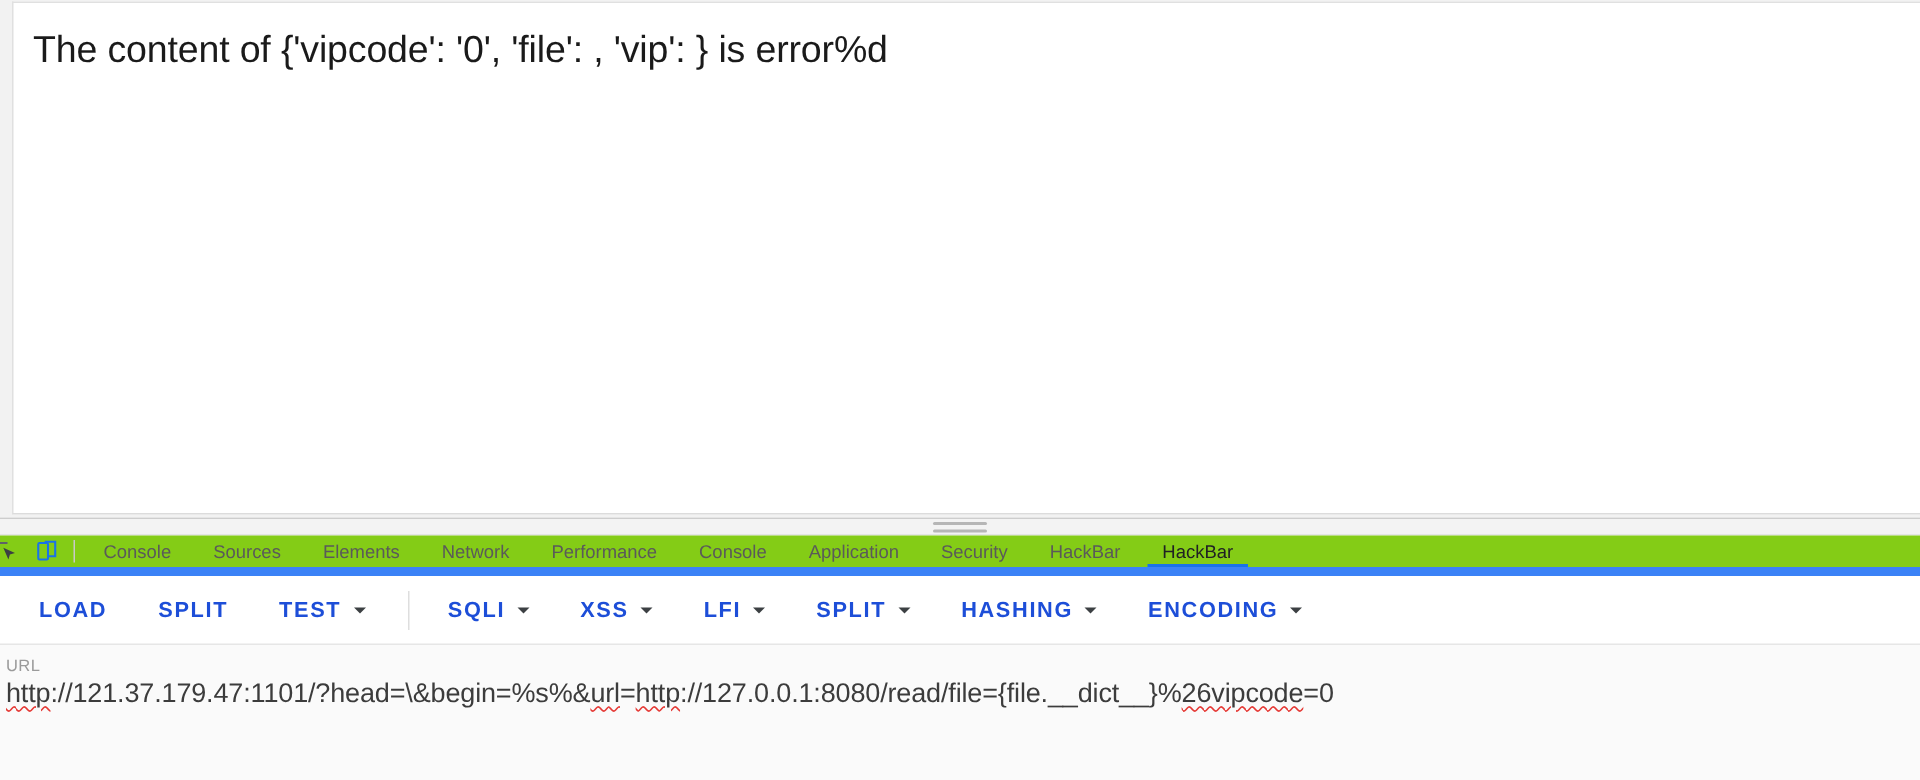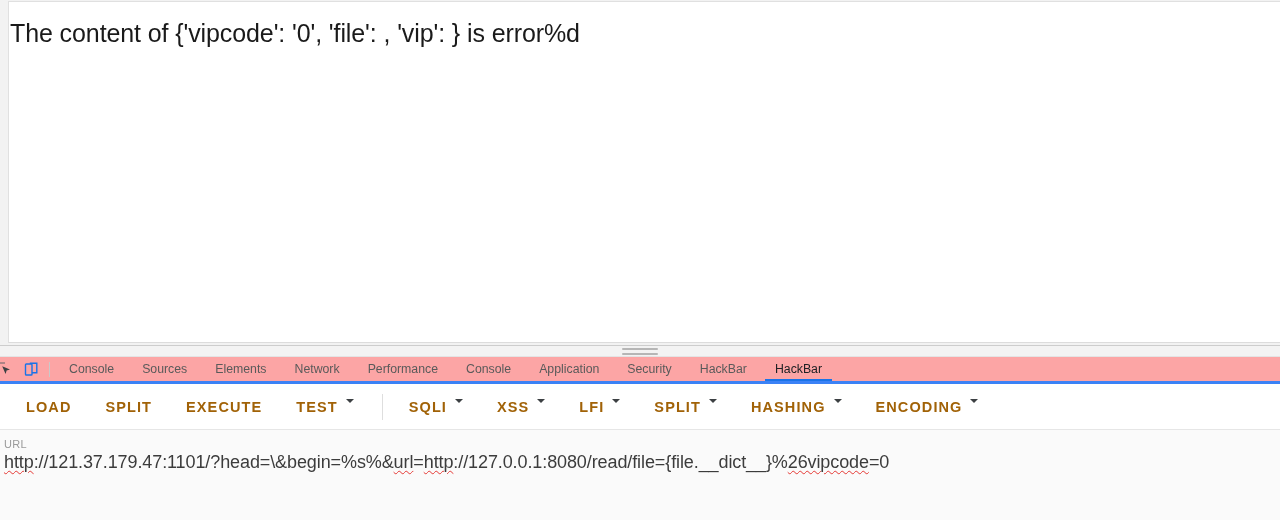--- a/index.html
+++ b/index.html
@@ -35,21 +35,21 @@
     height: 342px;
     background: #ffffff;
     border: 1px solid #e0e0e0;
     border-right: none;
     border-bottom: 1px solid #dcdcdc;
     overflow: hidden;
   }
 
   .page-text {
     position: absolute;
-    left: 1px;
+    left: 13px;
     top: 14px;
     font-size: 25px;
     line-height: 34px;
     color: #1a1a1a;
     font-family: "Liberation Sans", sans-serif;
     white-space: nowrap;
     letter-spacing: -0.1px;
   }
 
   
@@ -85,22 +85,22 @@
     display: block;
     height: 2px;
     background: #b6b6b6;
     border-radius: 1px;
   }
 
   
   .tabbar {
     position: relative;
     height: 27px;
-    background: #fca5a5;
-    border-bottom: 3px solid #3b82f6;
+    background: #84cc16;
+    border-bottom: 6px solid #3b82f6;
     display: flex;
     align-items: flex-end;
     flex: none;
   }
 
   .tb-icon {
     width: 27px;
     height: 100%;
     display: flex;
     align-items: center;
@@ -153,27 +153,28 @@
     background: #ffffff;
     border-bottom: 1px solid #e6e6e6;
     display: flex;
     align-items: center;
     padding-left: 16px;
     flex: none;
   }
 
   .hb-btn {
     display: flex;
+    align-items: center;
     gap: 7px;
     padding: 6px 10px;
     margin-right: 14px;
     font-size: 14.5px;
     font-weight: bold;
     letter-spacing: 1.1px;
-    color: #a16207;
+    color: #1d4ed8;
     white-space: nowrap;
     font-family: "Liberation Sans", sans-serif;
     background: transparent;
     border: none;
     cursor: pointer;
   }
   .hb-btn .caret {
     display: inline-block;
     width: 0; height: 0;
     border-left: 4px solid transparent;
@@ -294,23 +295,20 @@
     <div class="hb-toolbar">
 
       <button class="hb-btn">
         <span>LOAD</span>
       </button>
 
       <button class="hb-btn">
         <span>SPLIT</span>
       </button>
 
-      <button class="hb-btn">
-        <span>EXECUTE</span>
-      </button>
 
       <button class="hb-btn">
         <span>TEST</span>
         <i class="caret"></i>
       </button>
 
       <div class="hb-sep"></div>
 
       <button class="hb-btn">
         <span>SQLI</span>

